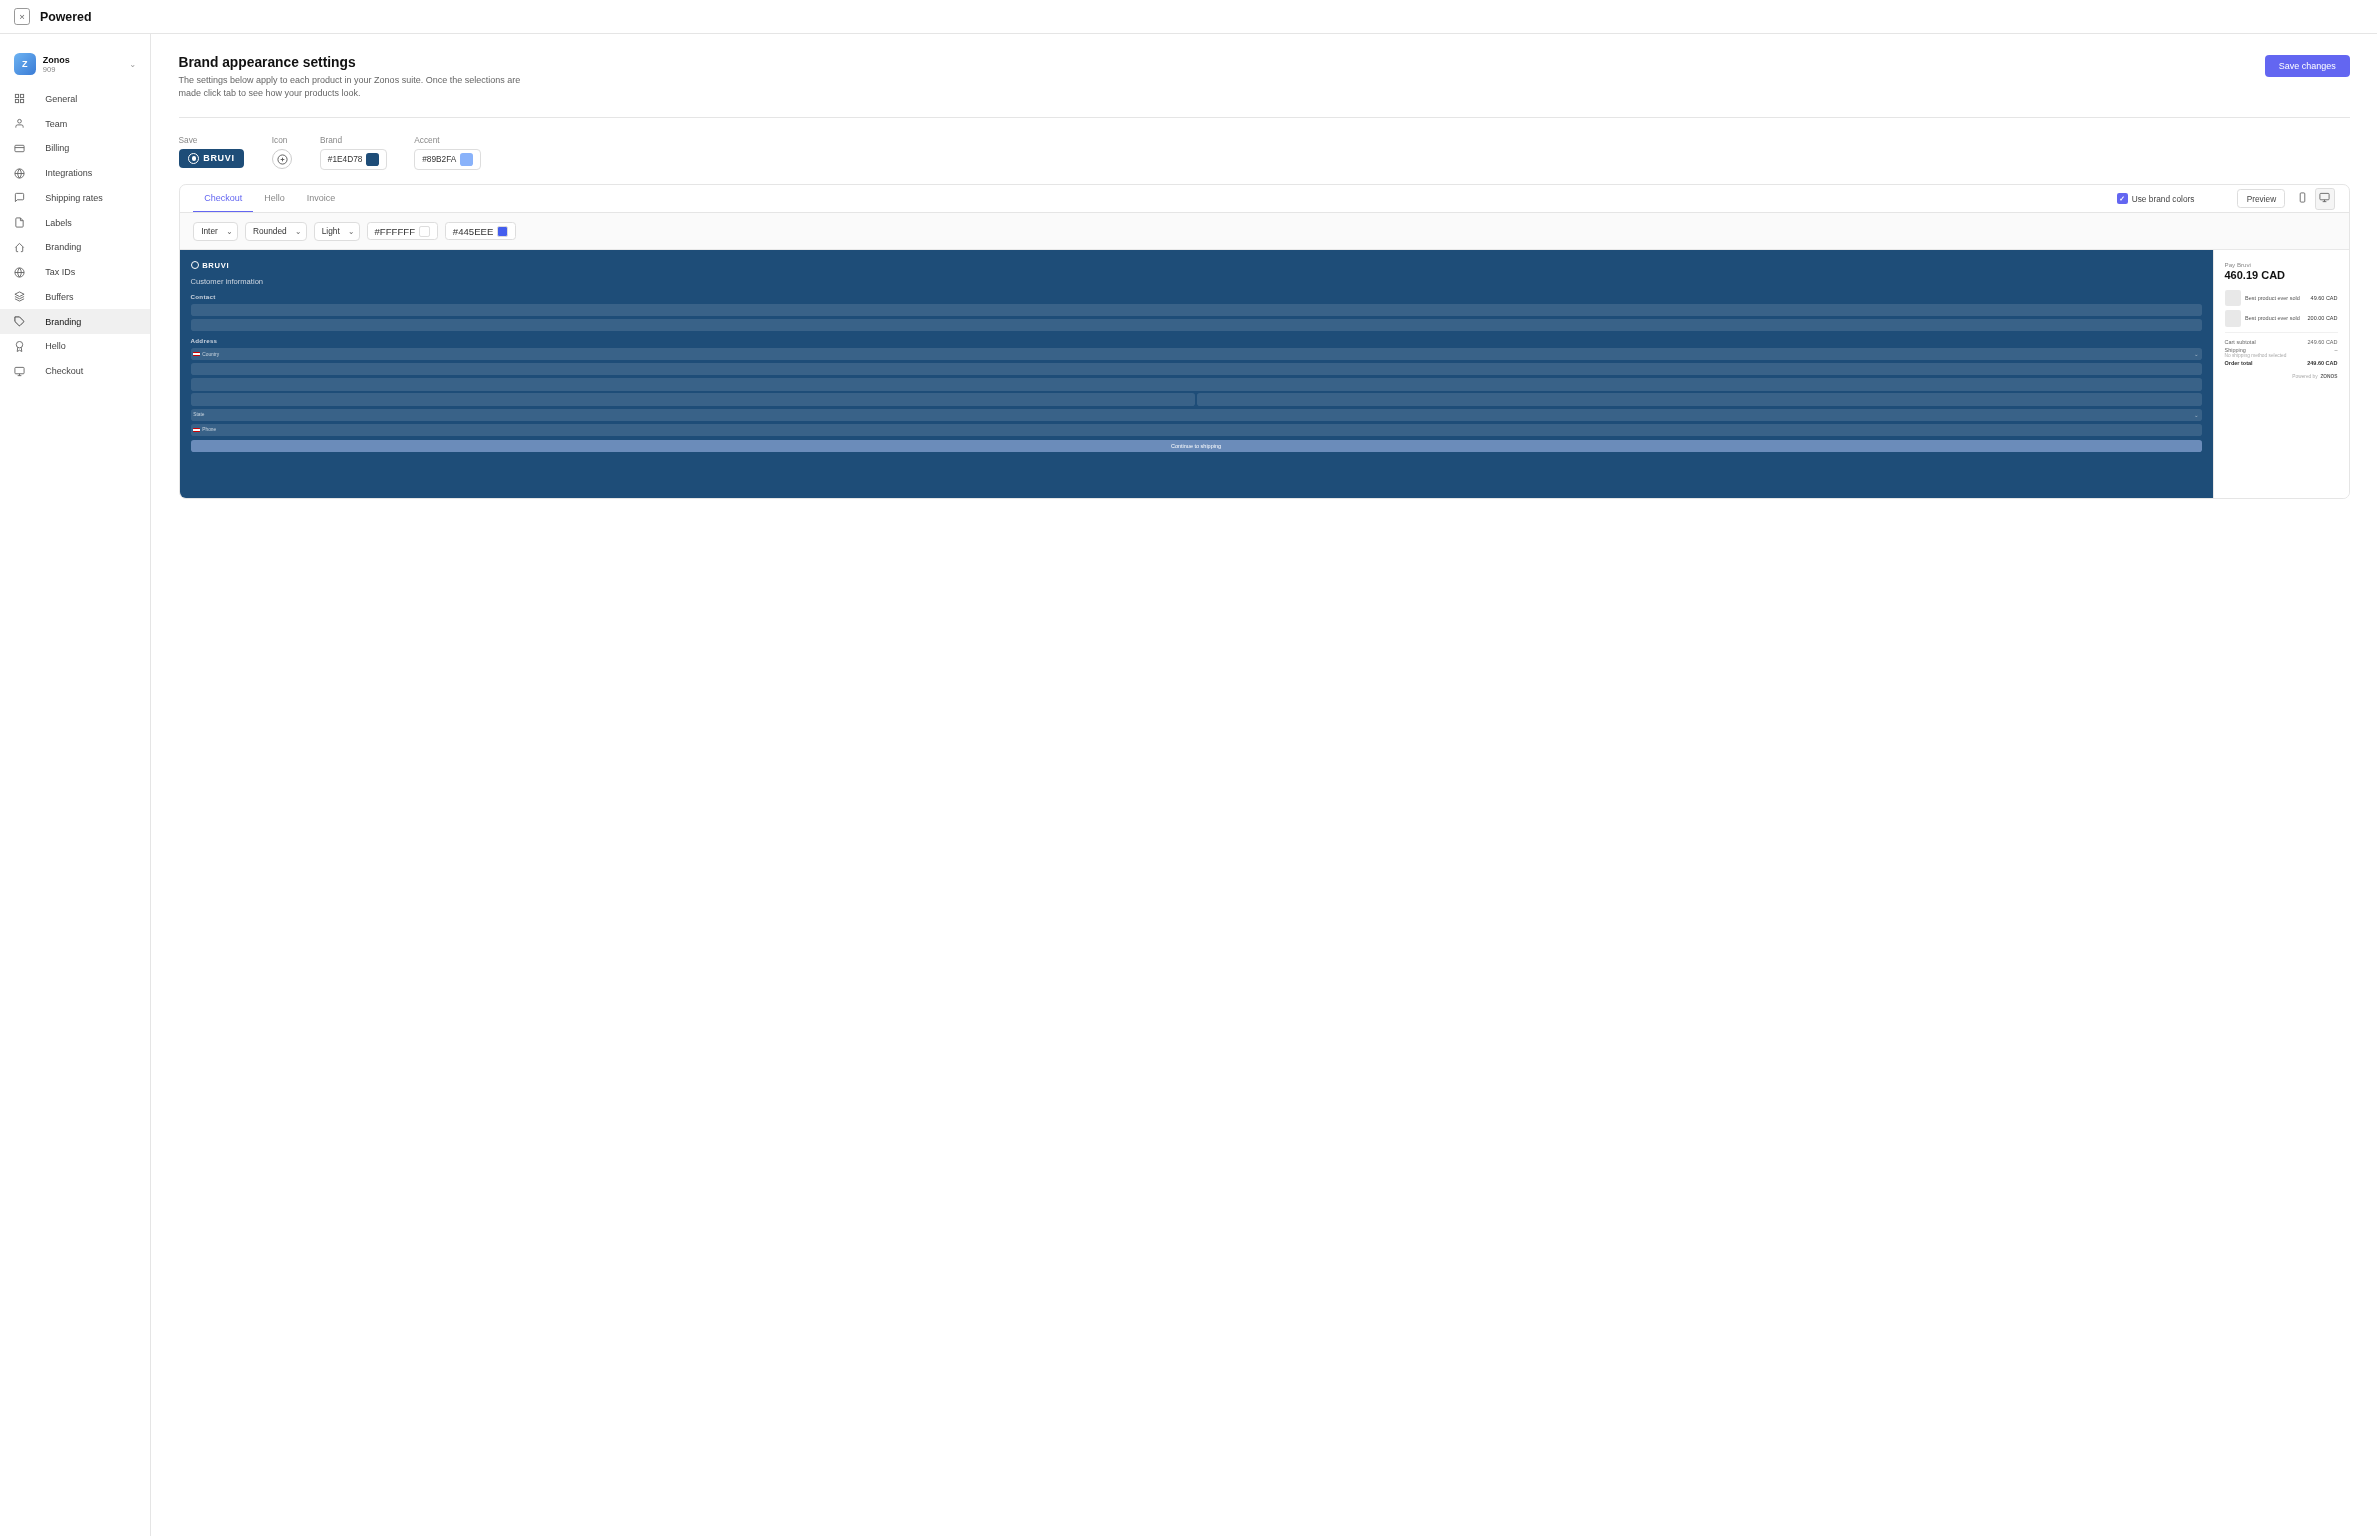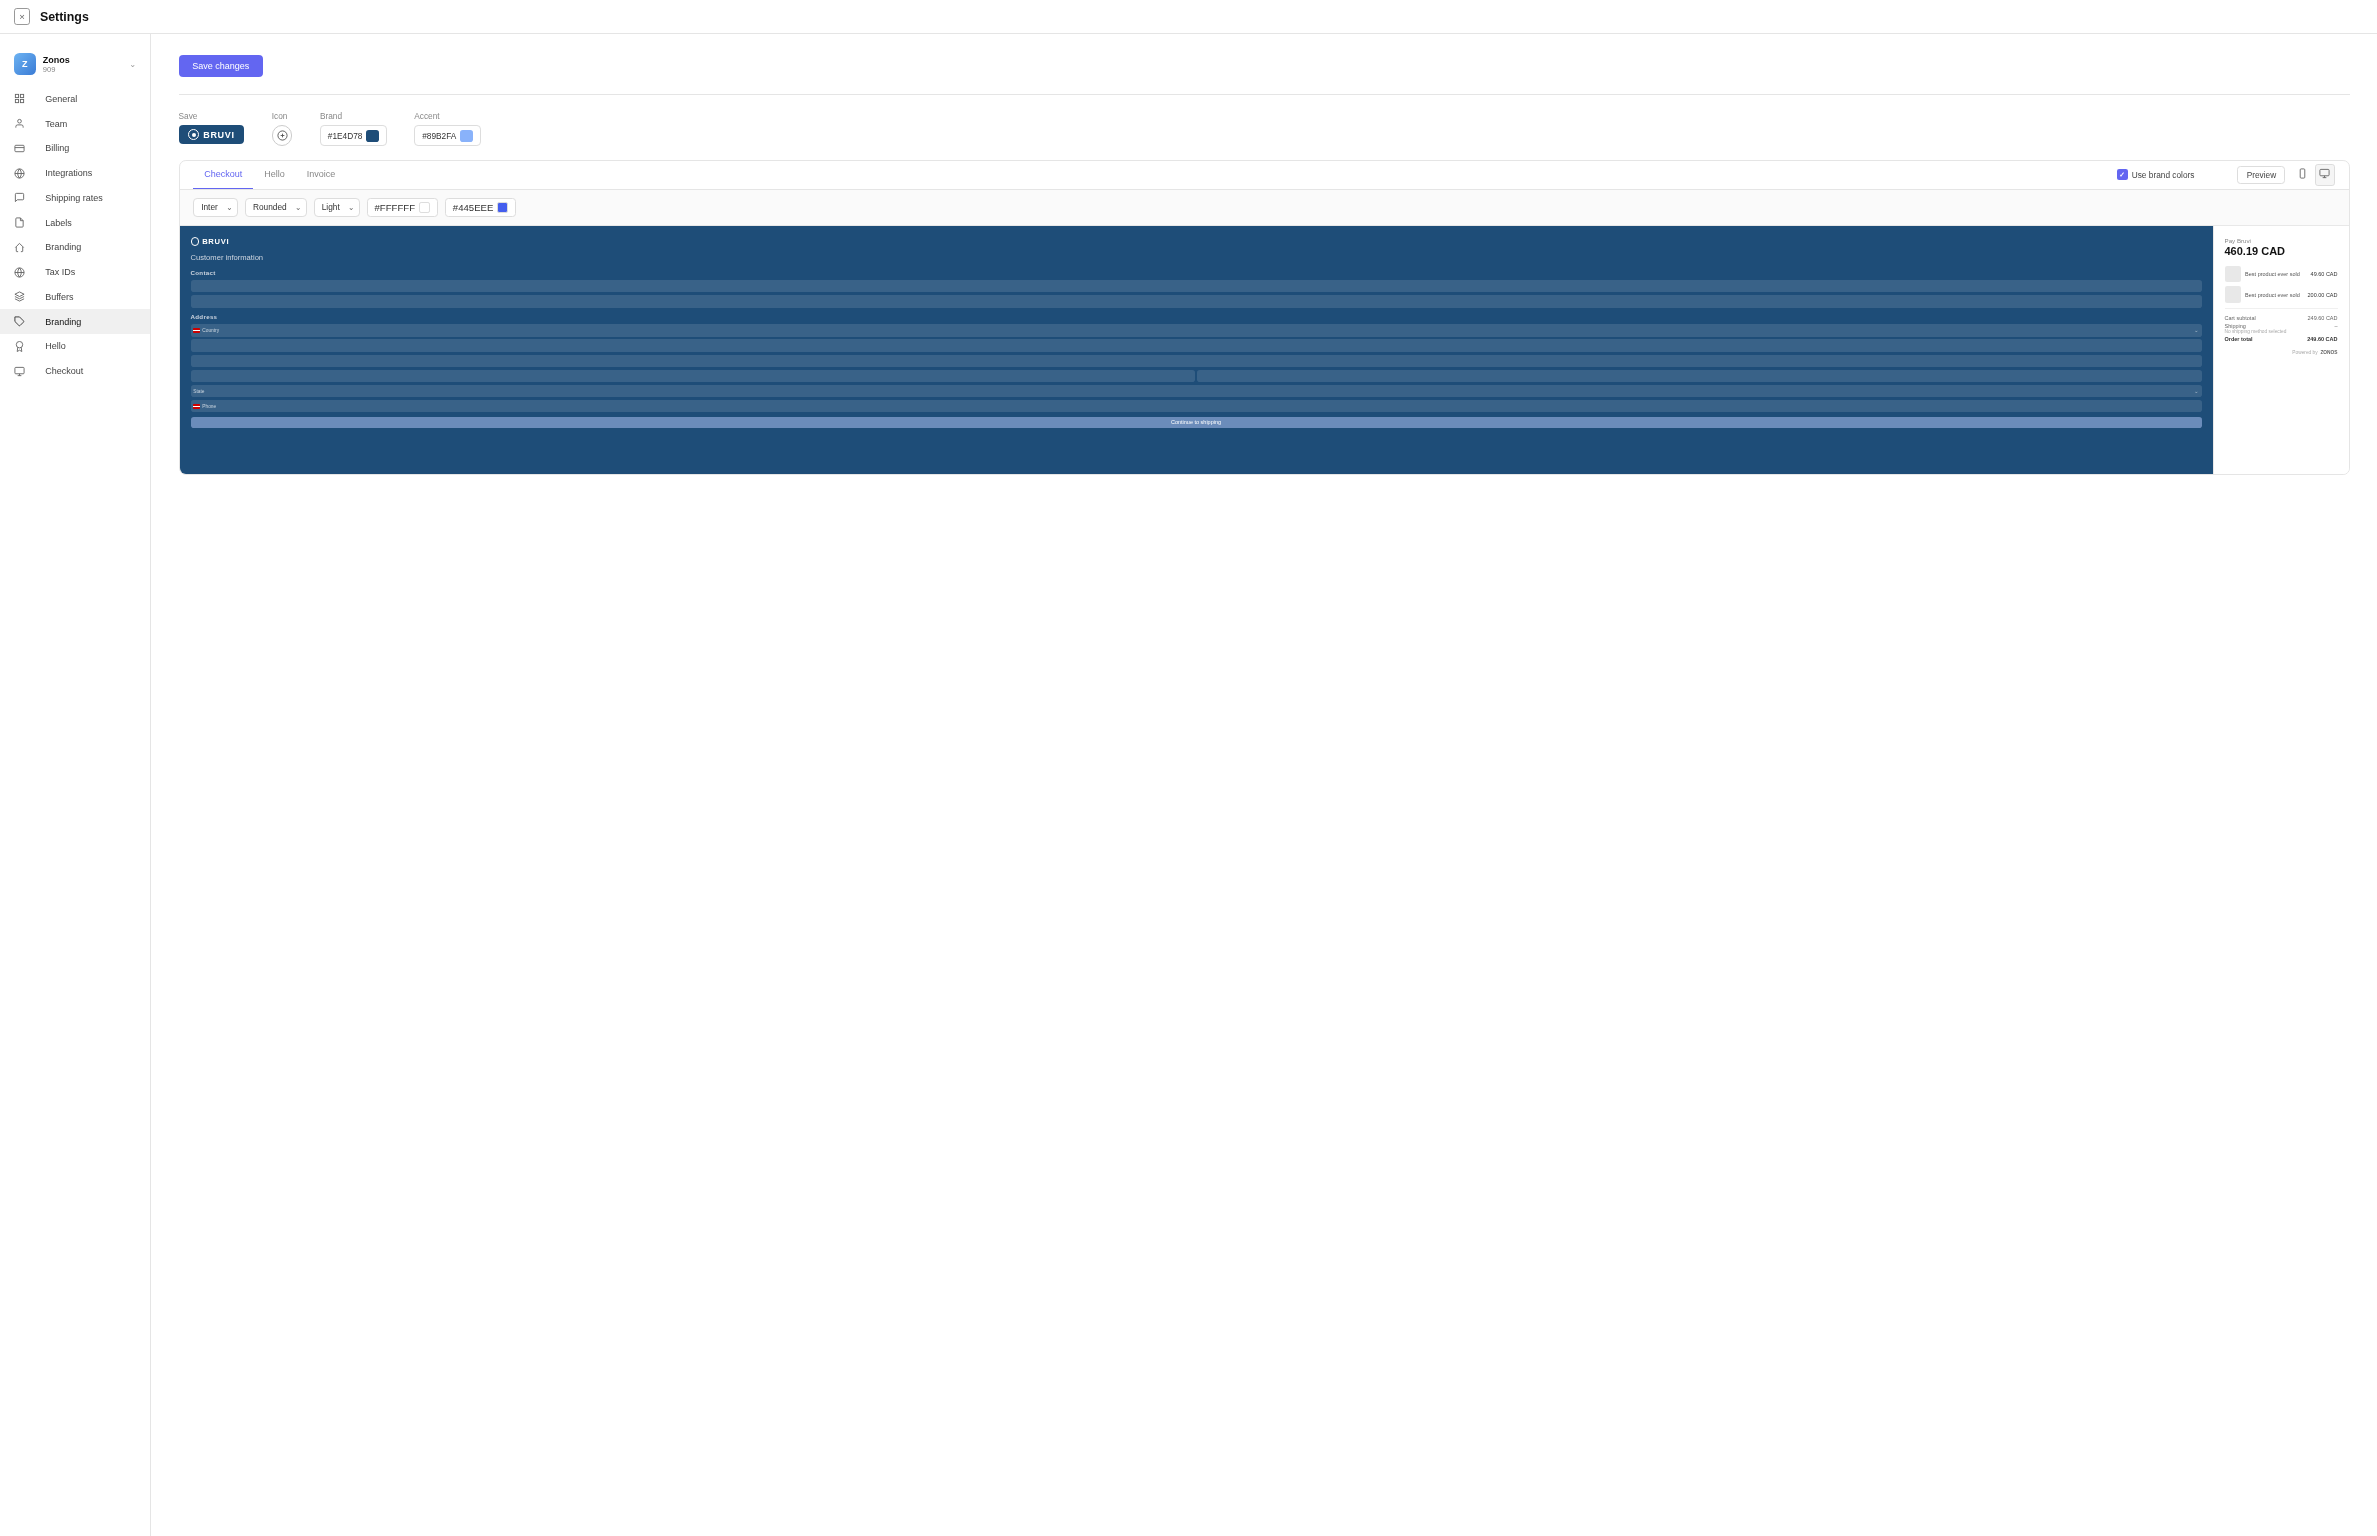--- a/index.html
+++ b/index.html
@@ -117,21 +117,21 @@
   </style>
 </head>
 <body>
 
 <div class="app-window">
 
   <div class="title-bar">
     <div class="close-btn">
       <span>×</span>
     </div>
-    <span class="app-title">Settings</span>
+    <span class="app-title">Powered</span>
   </div>
 
   <div class="layout">
 
     <div class="sidebar">
       <div class="account-section">
         <div class="account-avatar">Z</div>
         <div class="account-info">
           <div class="account-name">Zonos</div>
           <div class="account-id">909</div>
@@ -248,20 +248,24 @@
               <line x1="12" y1="17" x2="12" y2="21"></line>
             </svg>
         </span>
         <span>Checkout</span>
       </div>
     </div>
 
     <div class="main-content">
 
       <div class="page-header">
+        <div class="page-header-left">
+          <h1>Brand appearance settings</h1>
+          <p>The settings below apply to each product in your Zonos suite. Once the selections are made click tab to see how your products look.</p>
+        </div>
         <button class="save-btn">Save changes</button>
       </div>
 
       <hr class="divider">
 
       <div class="brand-fields">
         <div class="brand-field-group">
           <span class="brand-field-label">Save</span>
           <div class="logo-display">
             <div class="logo-circle">

